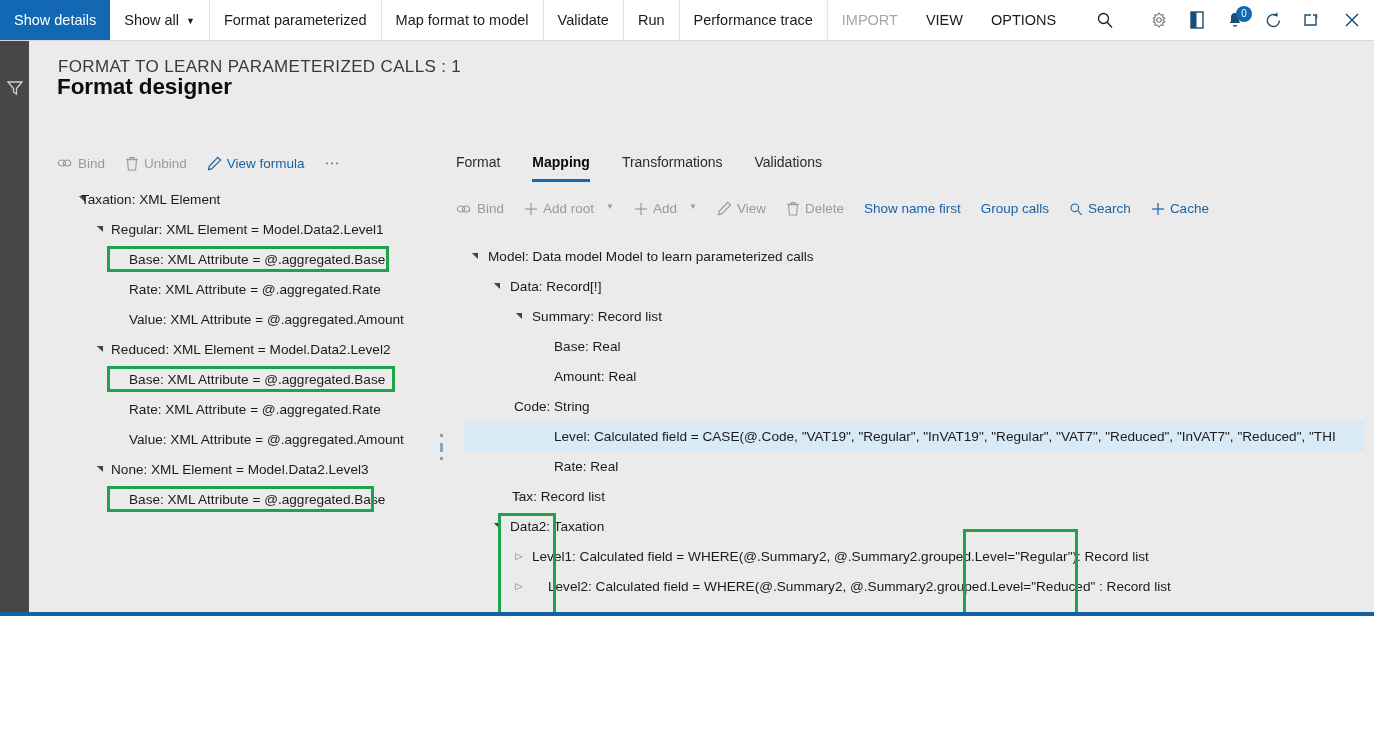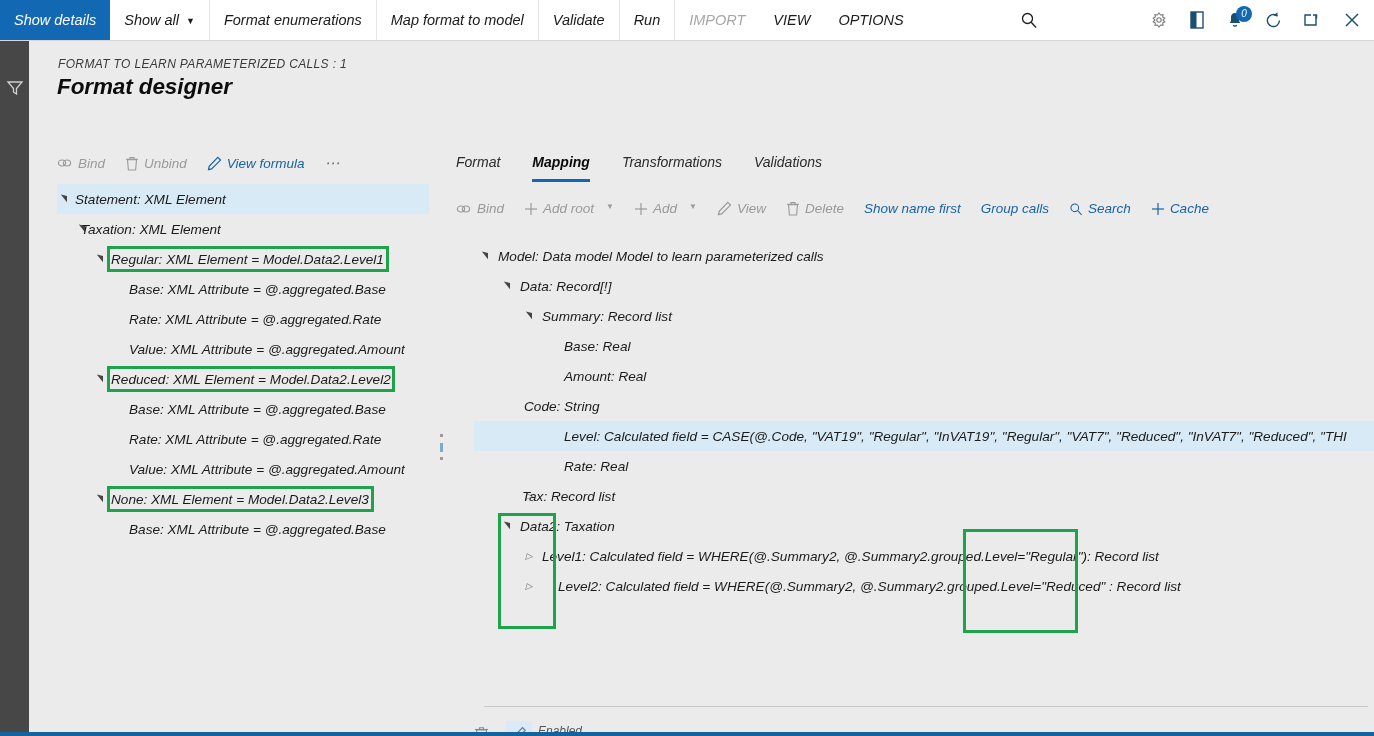--- a/index.html
+++ b/index.html
@@ -7,26 +7,25 @@
     padding: 0;
     background: #ffffff;
   }
   body {
     font-family: "Liberation Sans", sans-serif;
     -webkit-font-smoothing: antialiased;
   }
   #app {
     position: relative;
     width: 1374px;
-    height: 736px;
+    height: 616px;
     overflow: hidden;
     background: #84cc16;
     box-sizing: border-box;
     border-bottom: 4px solid #1263a0;
-    font-style: italic;
   }
 
   
   .topbar {
     position: absolute;
     left: 0; top: 0;
     width: 1374px; height: 41px;
     background: #ffffff;
     border-bottom: 1px solid #d8d8d8;
     display: flex;
@@ -106,21 +105,21 @@
     left: 29px; top: 41px;
     width: 1345px;
     height: 691px;
     background: #ebebeb;
   }
 
   
   .crumb {
     position: absolute;
     left: 29px; top: 16px;
-    font-size: 12px;
+    font-size: 17px;
     letter-spacing: .35px;
     color: #3a3a3a;
     text-transform: uppercase;
   }
   .page-title {
     position: absolute;
     left: 28px; top: 33px;
     font-size: 22.5px;
     font-weight: bold;
     color: #0d0d0d;
@@ -285,30 +284,33 @@
   <div class="topbar">
     <div id="tb-items" style="display:flex;align-items:stretch;">
         <div class="tb-item active">
           <span>Show details</span>
         </div>
         <div class="tb-item">
           <span>Show all</span>
           <span class="tb-caret">▼</span>
         </div>
         <div class="tb-item">
-          <span>Format enumerations</span>
+          <span>Format parameterized</span>
         </div>
         <div class="tb-item">
           <span>Map format to model</span>
         </div>
         <div class="tb-item">
           <span>Validate</span>
         </div>
         <div class="tb-item">
           <span>Run</span>
+        </div>
+        <div class="tb-item">
+          <span>Performance trace</span>
         </div>
         <div class="tb-item dim plain">
           <span>IMPORT</span>
         </div>
         <div class="tb-item plain">
           <span>VIEW</span>
         </div>
         <div class="tb-item plain">
           <span>OPTIONS</span>
         </div>
@@ -422,24 +424,20 @@
             <span class="gl">
               <svg width="15" height="15" viewBox="0 0 15 15">
                 <path d="M10.8 1.4 L13.5 4.1 L4.6 12.9 L1.5 13.6 L2.2 10.4 Z" fill="none" stroke="#1763a6" stroke-width="1.2"></path>
               </svg>
             </span>
             <span>View formula</span>
           </div>
           <div class="cmd dots">⋯</div>
         </div>
       <div class="tree" id="lp-tree" style="left:28px; top:71px; width:372px;">
-          <div class="node sel" style="height: 30px;">
-            <span class="arrow open" style="left: 0px;"></span>
-            <span class="node-text" style="margin-left: 18px;">Statement: XML Element</span>
-          </div>
           <div class="node" style="height: 30px;">
             <span class="arrow open" style="left: 18px;"></span>
             <span class="node-text" style="margin-left: 24px;">Taxation: XML Element</span>
           </div>
           <div class="node" style="height: 30px;">
             <span class="arrow open" style="left: 36px;"></span>
             <span class="node-text" style="margin-left: 54px;">Regular: XML Element = Model.Data2.Level1</span>
           </div>
           <div class="node" style="height: 30px;">
             <span class="node-text" style="margin-left: 72px;">Base: XML Attribute = @.aggregated.Base</span>
@@ -558,21 +556,21 @@
               <svg width="14" height="14" viewBox="0 0 14 14">
                 <line x1="7" y1="1" x2="7" y2="13" stroke="#1763a6" stroke-width="1.2"></line>
                 <line x1="1" y1="7" x2="13" y2="7" stroke="#1763a6" stroke-width="1.2"></line>
               </svg>
             </span>
             <span>Cache</span>
           </div>
         </div>
 
       <div class="rtree">
-        <div class="tree" id="rp-tree" style="left:18px; top:0; width:900px;">
+        <div class="tree" id="rp-tree" style="left:8px; top:0; width:900px;">
             <div class="node" style="height: 30px;">
               <span class="arrow open" style="left: 4px;"></span>
               <span class="node-text" style="margin-left: 24px;">Model: Data model Model to learn parameterized calls</span>
             </div>
             <div class="node" style="height: 30px;">
               <span class="arrow open" style="left: 26px;"></span>
               <span class="node-text" style="margin-left: 46px;">Data: Record[!]</span>
             </div>
             <div class="node" style="height: 30px;">
               <span class="arrow open" style="left: 48px;"></span>

